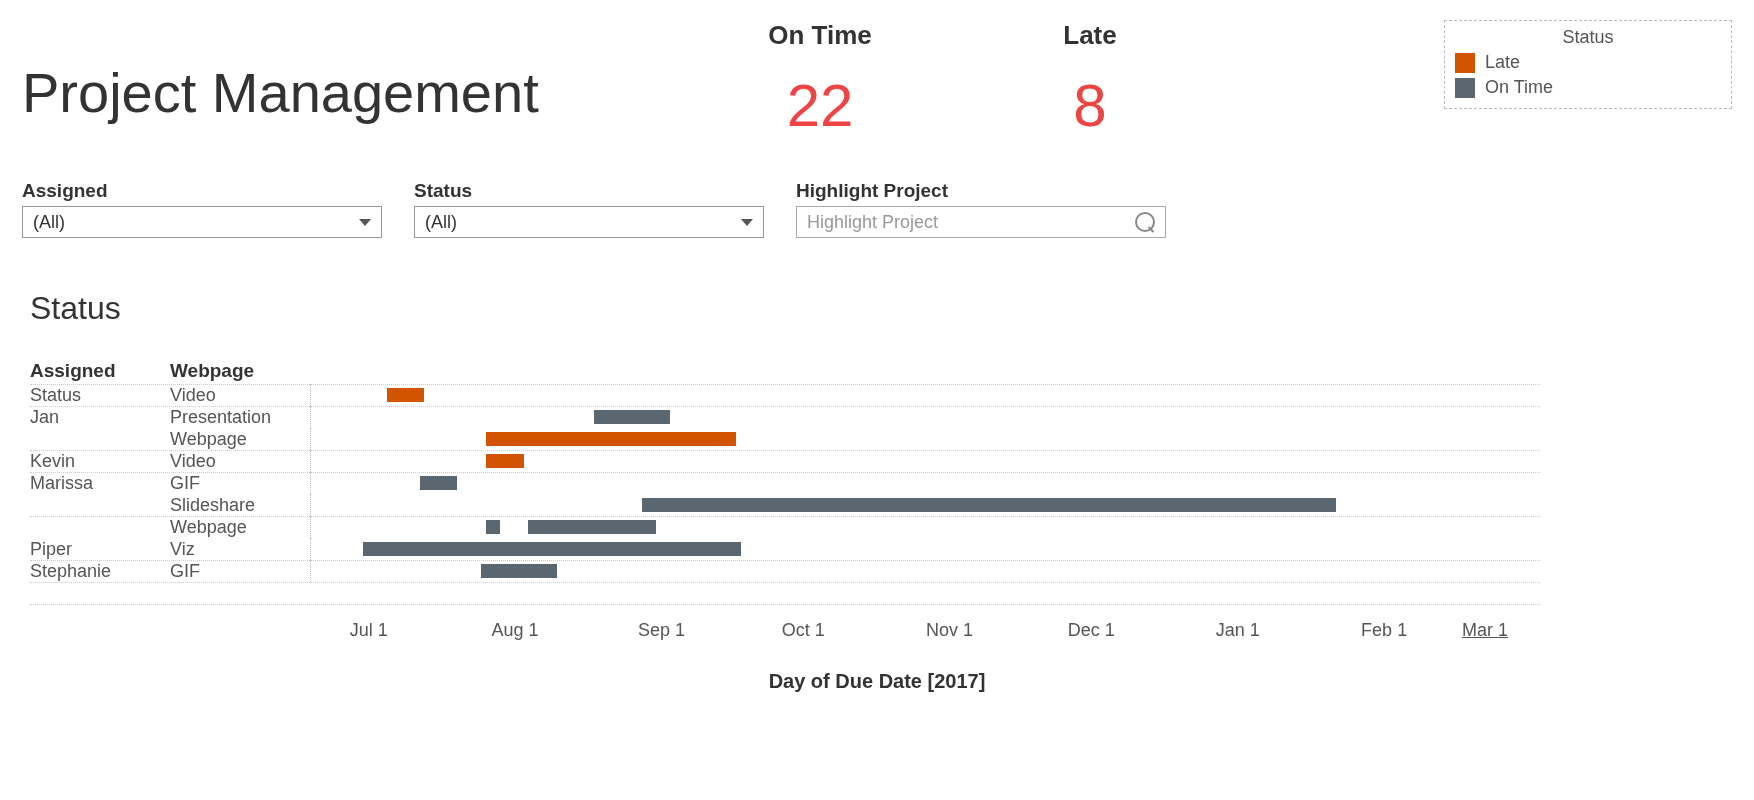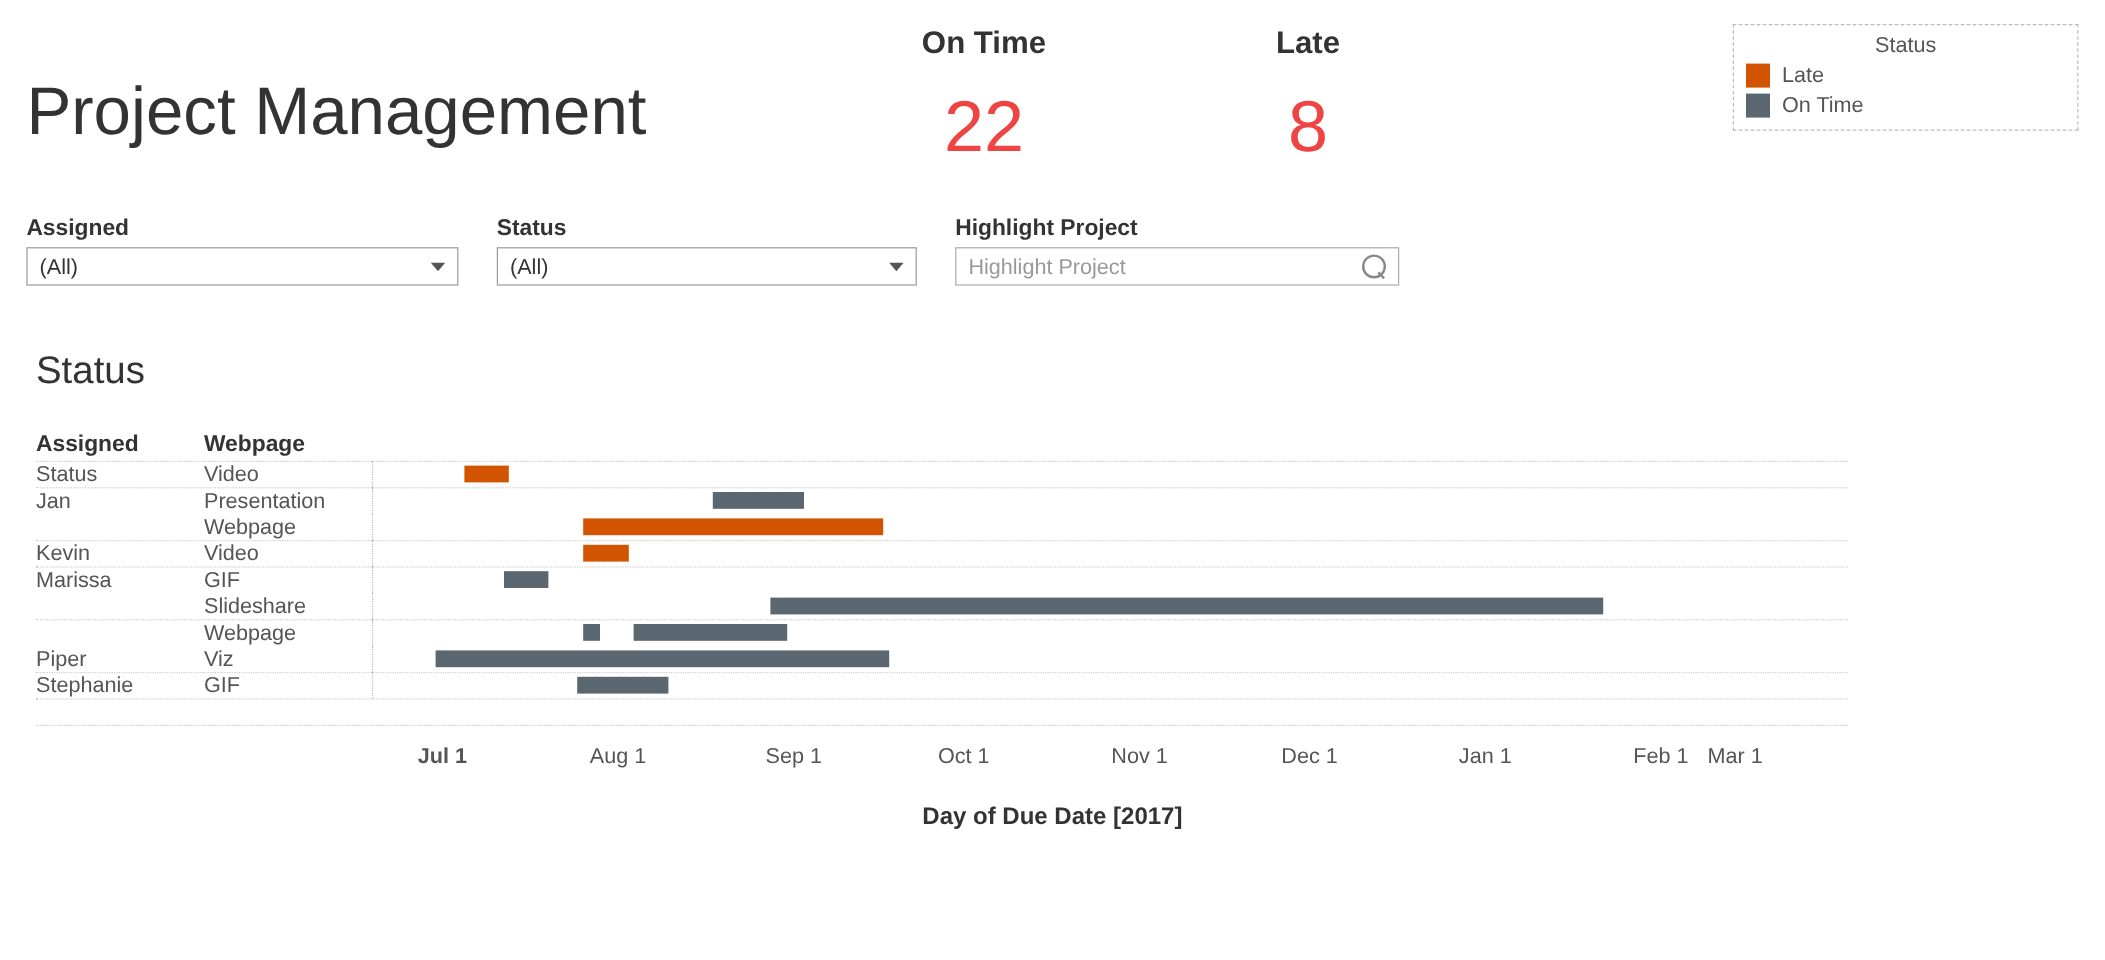--- a/index.html
+++ b/index.html
@@ -164,29 +164,29 @@
     <div class="grow">
       <div class="cell-a">Stephanie</div>
       <div class="cell-p">GIF</div>
       <div class="cell-bar">
         <div class="bar" style="left: 170.031px; width: 75.5692px; background: rgb(91, 103, 112);"></div>
       </div>
     </div>
   </div>
 
 <div class="axis" id="axis">
-    <span class="tick" style="left: 56.6769px; font-weight: bold;">Jul 1</span>
+    <span class="tick" style="left: 56.6769px;">Jul 1</span>
     <span class="tick" style="left: 203.092px;">Aug 1</span>
     <span class="tick" style="left: 349.508px;">Sep 1</span>
     <span class="tick" style="left: 491.2px;">Oct 1</span>
     <span class="tick" style="left: 637.615px;">Nov 1</span>
     <span class="tick" style="left: 779.308px;">Dec 1</span>
     <span class="tick" style="left: 925.723px;">Jan 1</span>
     <span class="tick" style="left: 1072.14px;">Feb 1</span>
-    <span class="tick" style="left: 1134px;">Mar 1</span>
+    <span class="tick" style="left: 1173px; text-decoration: underline;">Mar 1</span>
   </div>
 <div class="xlabel">Day of Due Date [2017]</div>
 
 <div class="hsep" style="top: 384px;"></div>
 <div class="hsep" style="top: 406px;"></div>
 <div class="hsep" style="top: 450px;"></div>
 <div class="hsep" style="top: 472px;"></div>
 <div class="hsep" style="top: 516px;"></div>
 <div class="hsep" style="top: 560px;"></div>
 <div class="hsep" style="top: 582px;"></div>

